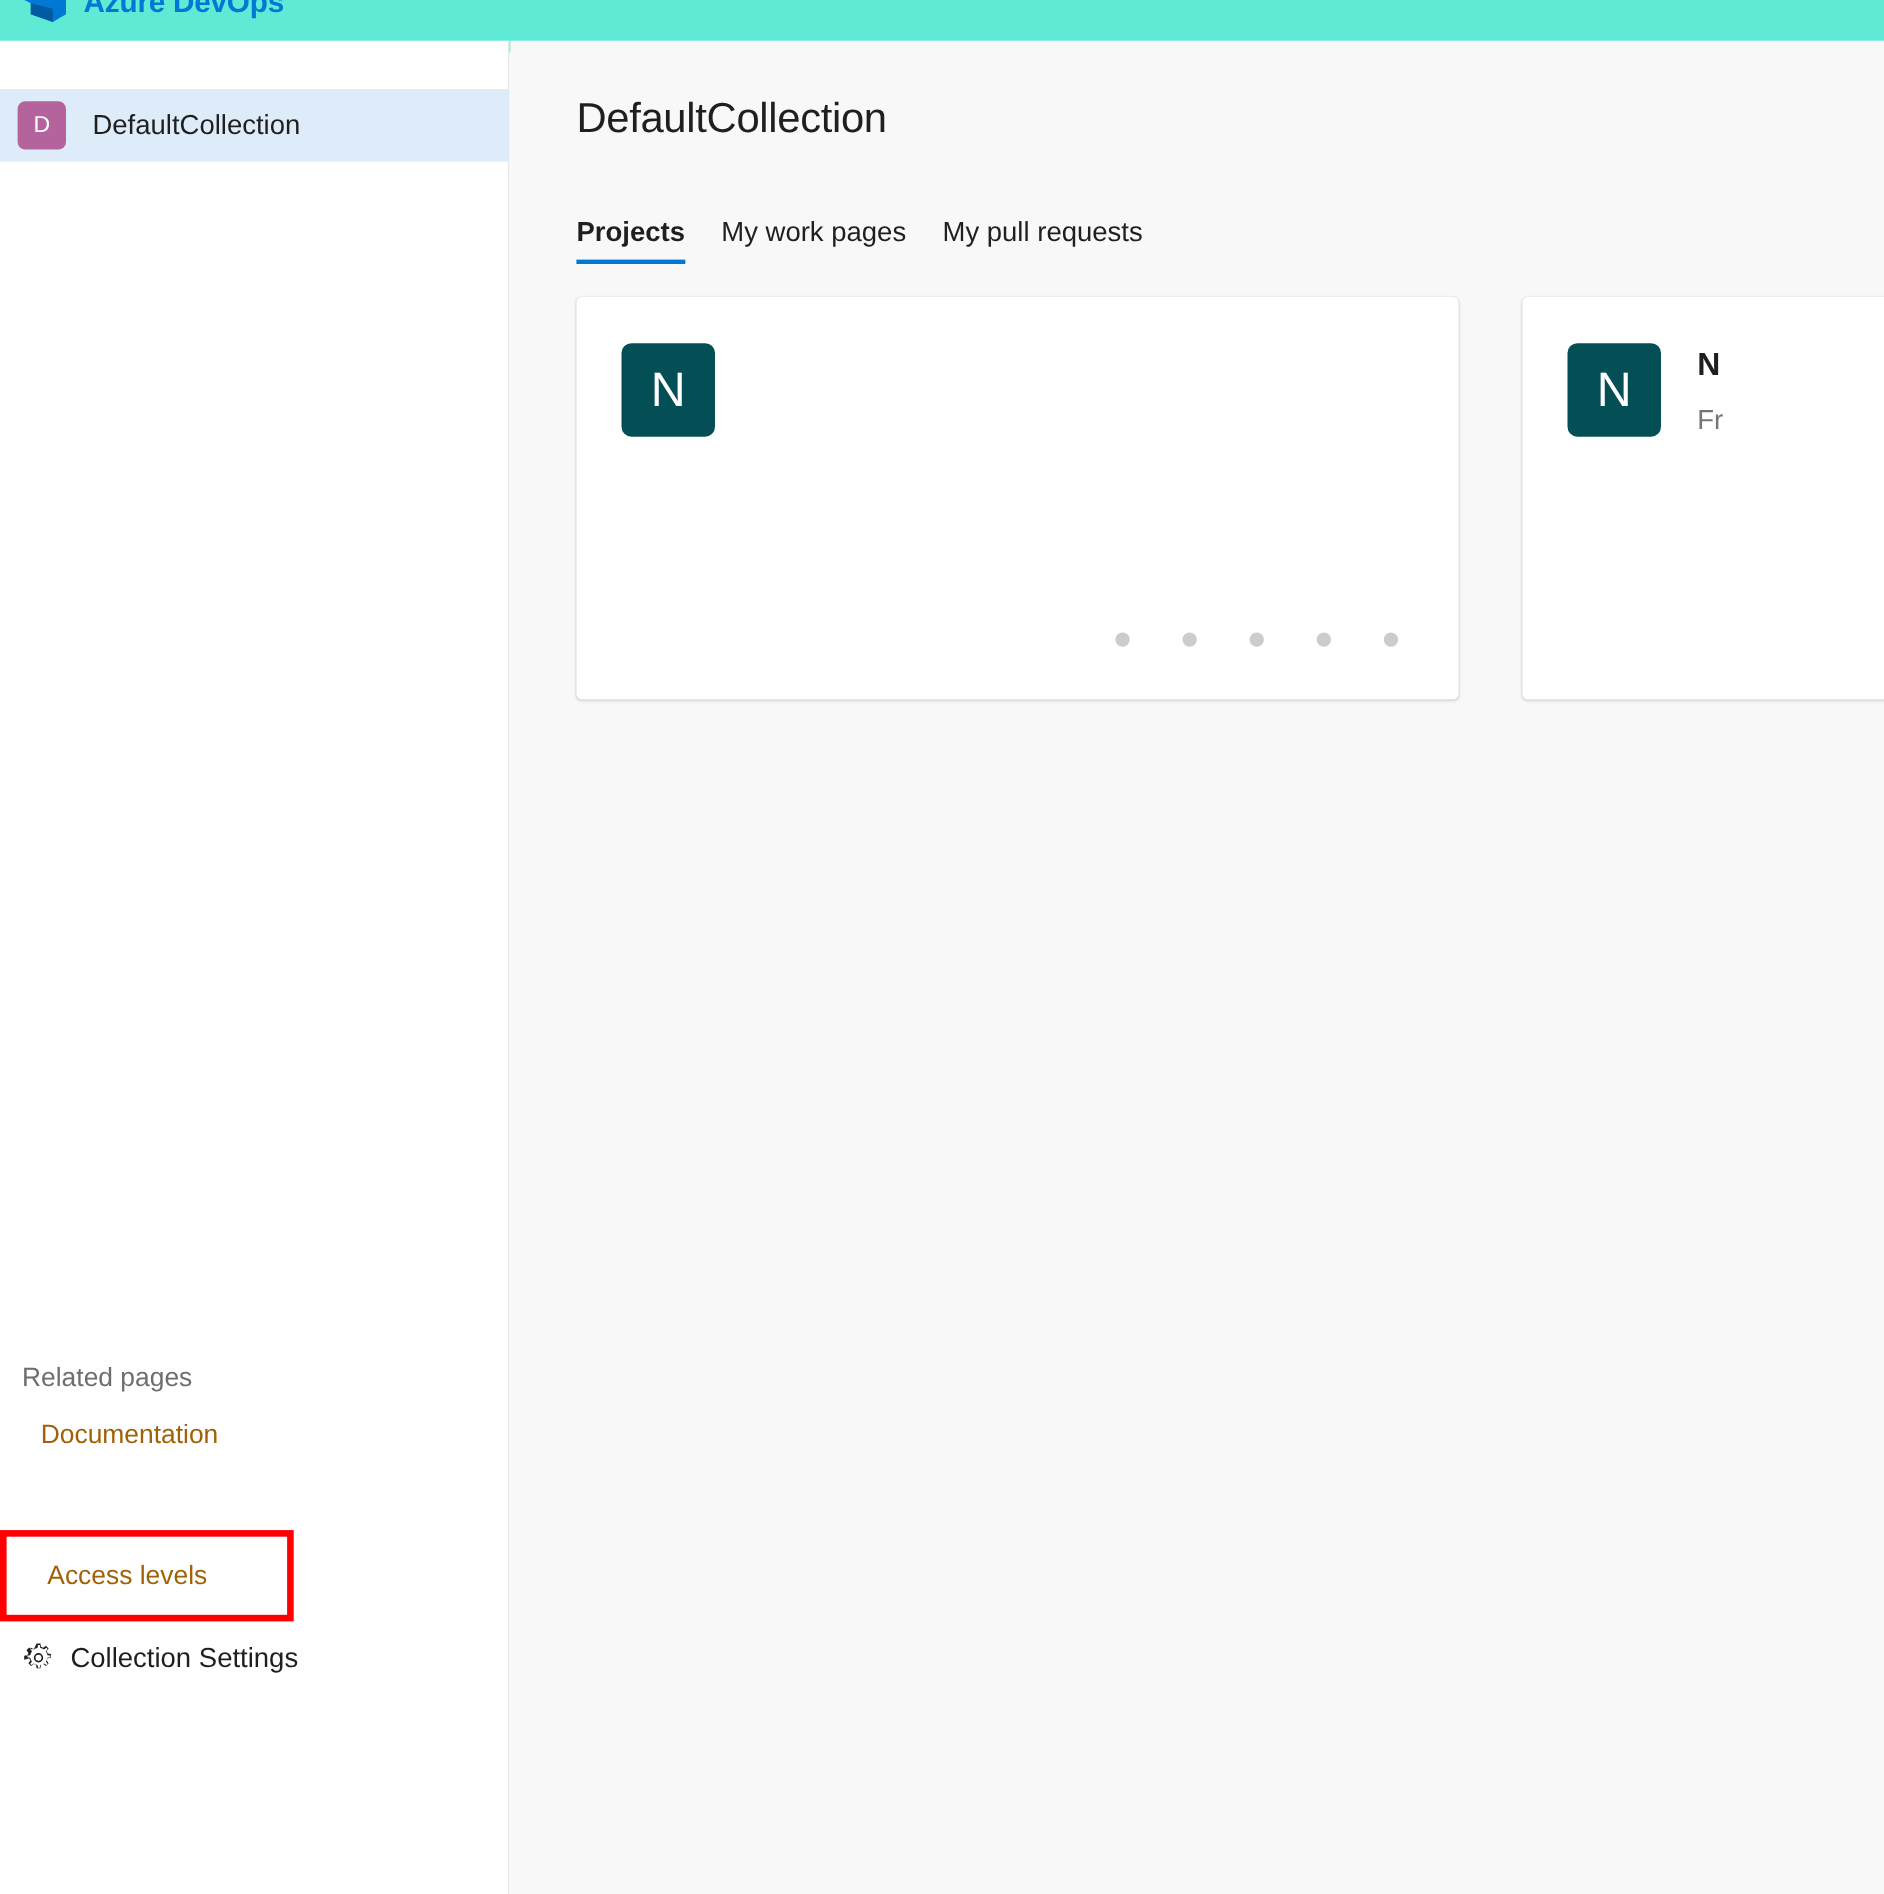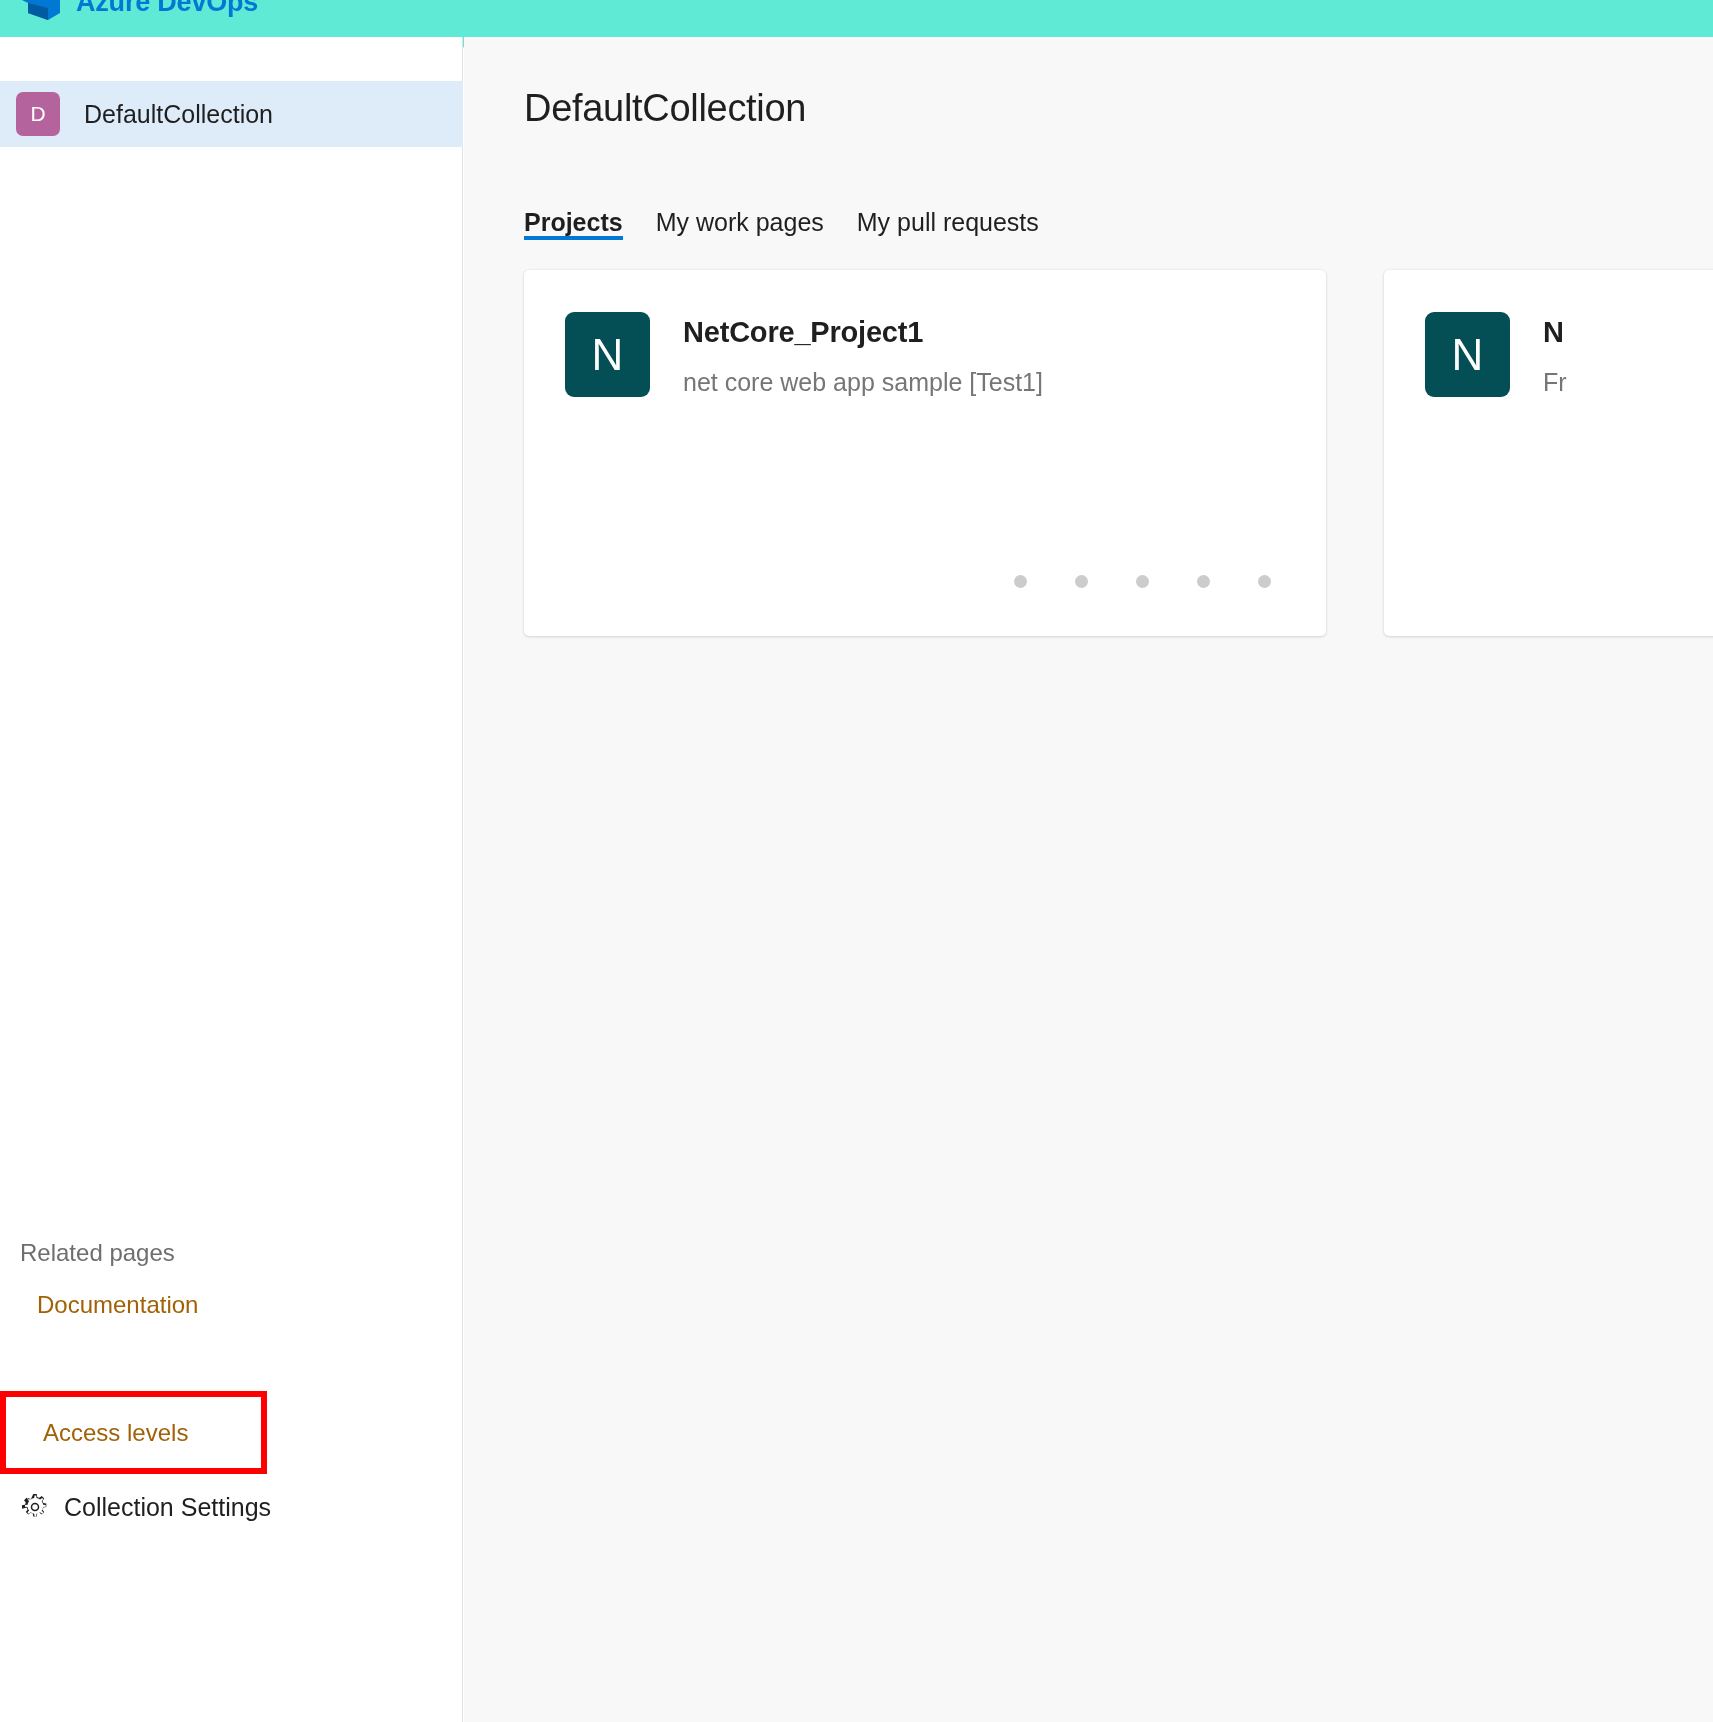--- a/index.html
+++ b/index.html
@@ -158,21 +158,21 @@
     top: 147px;
     display: flex;
     align-items: flex-end;
     gap: 33px;
     height: 56px;
   }
   .tab {
     position: relative;
     font-size: 25px;
     color: #1f1f1f;
-    padding-bottom: 3px;
+    padding-bottom: 14px;
     white-space: nowrap;
     cursor: pointer;
     margin-top: 16px;
   }
   .tab.active { font-weight: bold; }
   .tab.active::after {
     content: "";
     position: absolute;
     left: 0; right: 0; bottom: 0;
     height: 4px;
@@ -287,24 +287,20 @@
     <div class="tab active">Projects</div>
     <div class="tab">My work pages</div>
     <div class="tab">My pull requests</div>
   </div>
 
   <div class="cards">
 
     <div class="project-card">
       <div class="card-head">
         <div class="project-avatar">N</div>
-        <div class="card-text">
-          <div class="project-name">NetCore_Project1</div>
-          <div class="project-desc">net core web app sample [Test1]</div>
-        </div>
       </div>
       <div class="card-dots">
         <span class="dot"></span>
         <span class="dot"></span>
         <span class="dot"></span>
         <span class="dot"></span>
         <span class="dot"></span>
       </div>
     </div>
 

